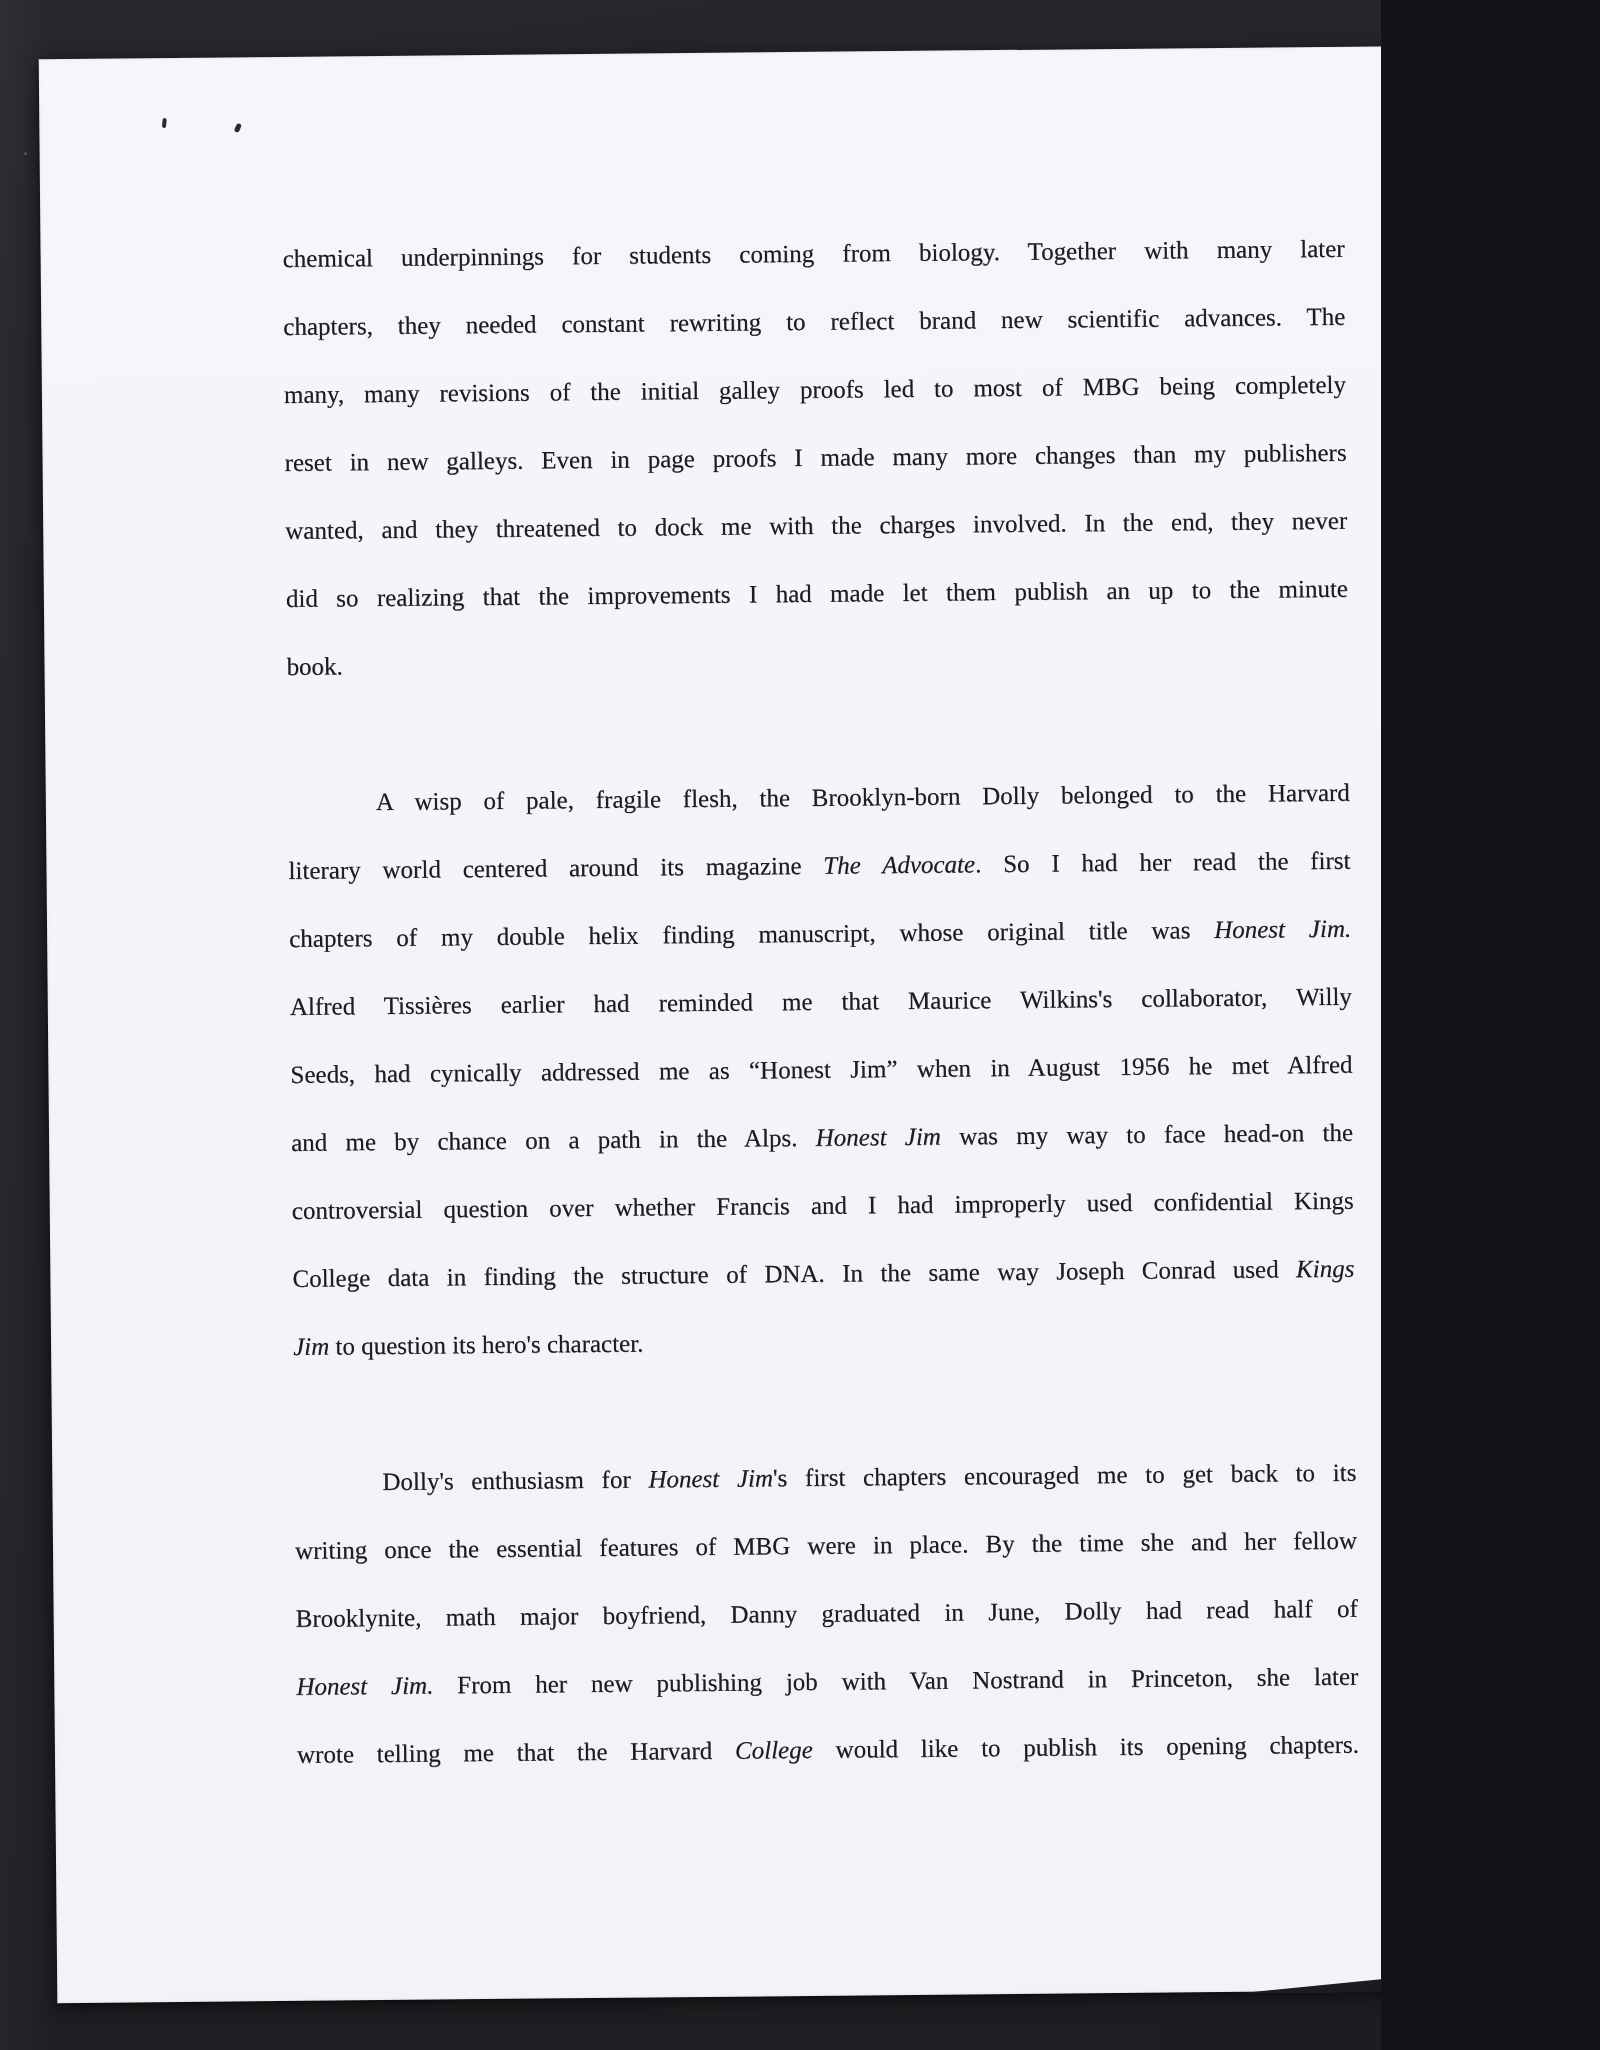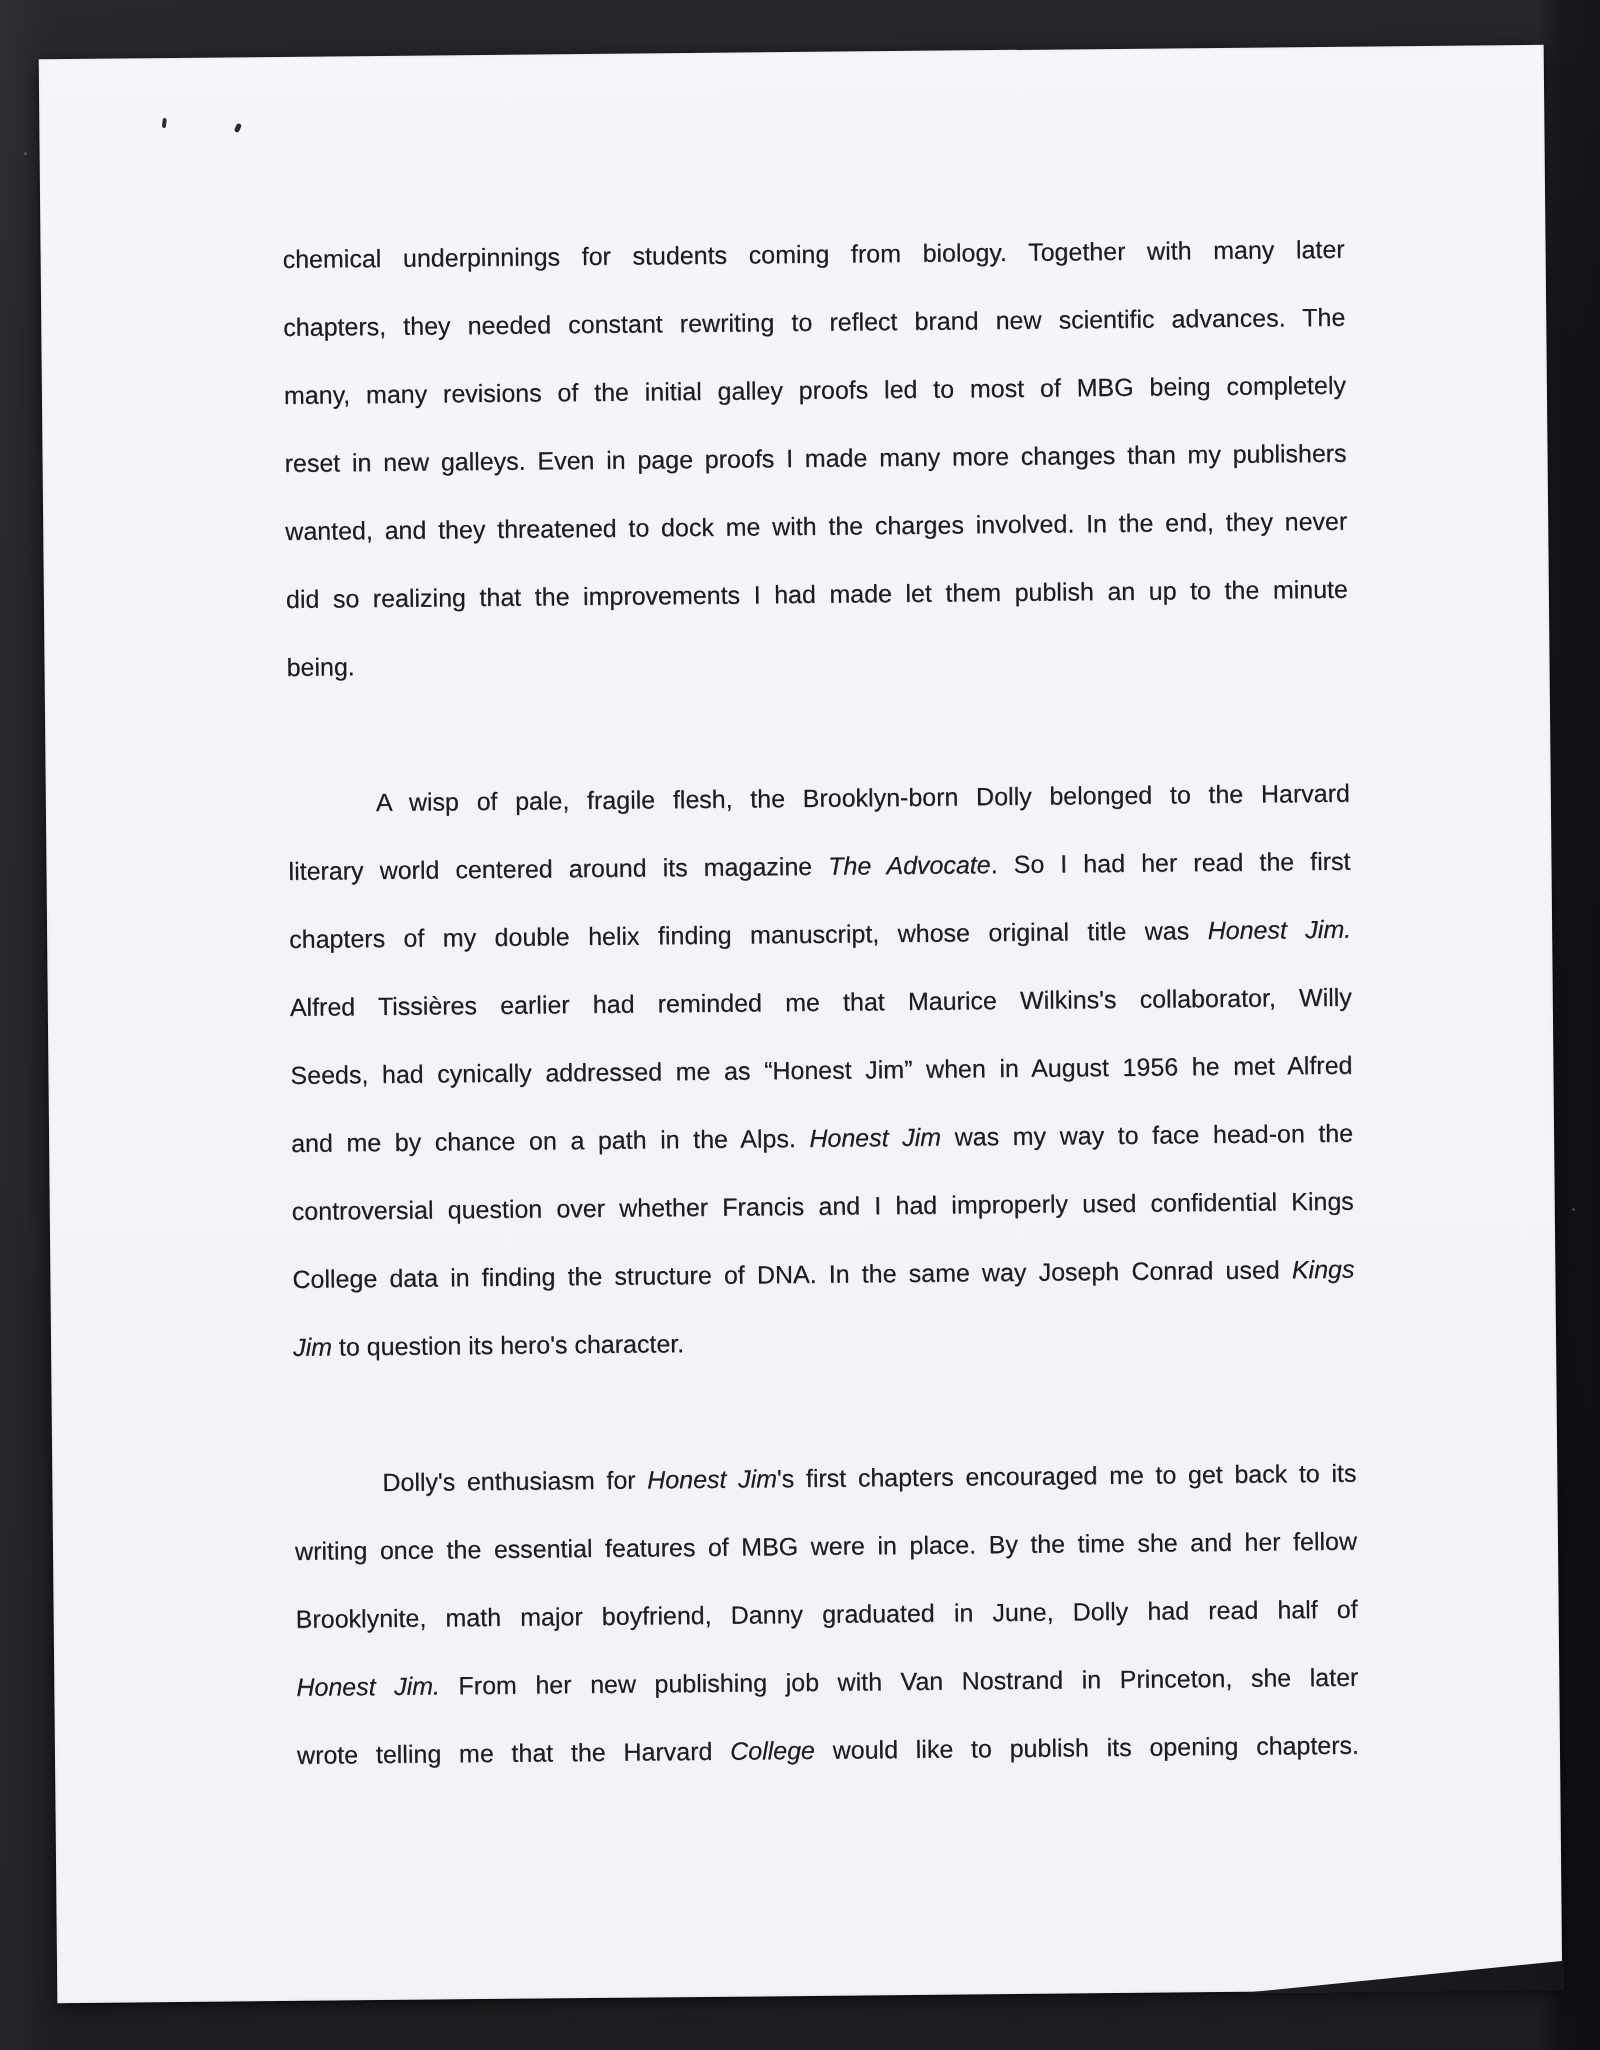--- a/index.html
+++ b/index.html
@@ -2,22 +2,22 @@
 <html style="--bg: #1f1f24; --paper: #f3f3f8; --ink: #1d1d20;"><head>
 <meta charset="utf-8">
 <style>
   :root{
     --bg:#1f1f24;
     --paper:#f3f3f8;
     --ink:#1d1d20;
   }
   html,body{margin:0;padding:0;background:#131317;}
   .stage{
-    position:relative;width:1600px;height:2050px;overflow:hidden;
-    font-family:Liberation Sans, sans-serif;
+    position:relative;width:1381px;height:2050px;overflow:hidden;
+    font-family:Liberation Serif, serif;
     background:
       linear-gradient(180deg, rgba(255,255,255,0.025) 0%, rgba(0,0,0,0.0) 18%, rgba(0,0,0,0.10) 92%),
       linear-gradient(90deg, #2a2a2f 0px, #242429 38px, #222227 52px, #202025 1538px, #191920 1550px, #121217 1562px, #101015 1600px);
   }
   .paper{
     position:absolute;left:48px;top:52px;width:1505px;height:1944px;
     background:linear-gradient(180deg,#f5f5fa 0%, var(--paper) 50%, #f2f2f7 100%);
     transform:rotate(-0.55deg);
     box-shadow:0 5px 18px rgba(0,0,0,0.55), 0 1px 3px rgba(0,0,0,0.45), inset 0 0 3px rgba(60,60,70,0.12);
   }
@@ -48,21 +48,21 @@
 <div class="stage">
   <div class="paper">
     <div class="textblock" id="textblock">
         <div class="para">
           <div class="line justify"><span>chemical underpinnings for students coming from biology. Together with many later</span></div>
           <div class="line justify"><span>chapters, they needed constant rewriting to reflect brand new scientific advances.  The</span></div>
           <div class="line justify"><span>many, many revisions of the initial galley proofs led to most of MBG being completely</span></div>
           <div class="line justify"><span>reset in new galleys.  Even in page proofs I made many more changes than my publishers</span></div>
           <div class="line justify"><span>wanted, and they threatened to dock me with the charges involved.  In the end, they never</span></div>
           <div class="line justify"><span>did so realizing that the improvements I had made let them publish an up to the minute</span></div>
-          <div class="line"><span>being.</span></div>
+          <div class="line"><span>book.</span></div>
         </div>
         <div class="para">
           <div class="line justify indent"><span>A wisp of pale, fragile flesh, the Brooklyn-born Dolly belonged to the Harvard</span></div>
           <div class="line justify"><span>literary world centered around its magazine </span><span class="it">The Advocate</span><span>.  So I had her read the first</span></div>
           <div class="line justify"><span>chapters of my double helix finding manuscript, whose original title was </span><span class="it">Honest Jim.</span></div>
           <div class="line justify"><span>Alfred Tissières earlier had reminded me that Maurice Wilkins's collaborator, Willy</span></div>
           <div class="line justify"><span>Seeds, had cynically addressed me as “Honest Jim” when in August 1956 he met Alfred</span></div>
           <div class="line justify"><span>and me by chance on a path in the Alps.  </span><span class="it">Honest Jim</span><span> was my way to face head-on the</span></div>
           <div class="line justify"><span>controversial question over whether Francis and I had improperly used confidential Kings</span></div>
           <div class="line justify"><span>College data in finding the structure of DNA.  In the same way Joseph Conrad used </span><span class="it">Kings</span></div>

